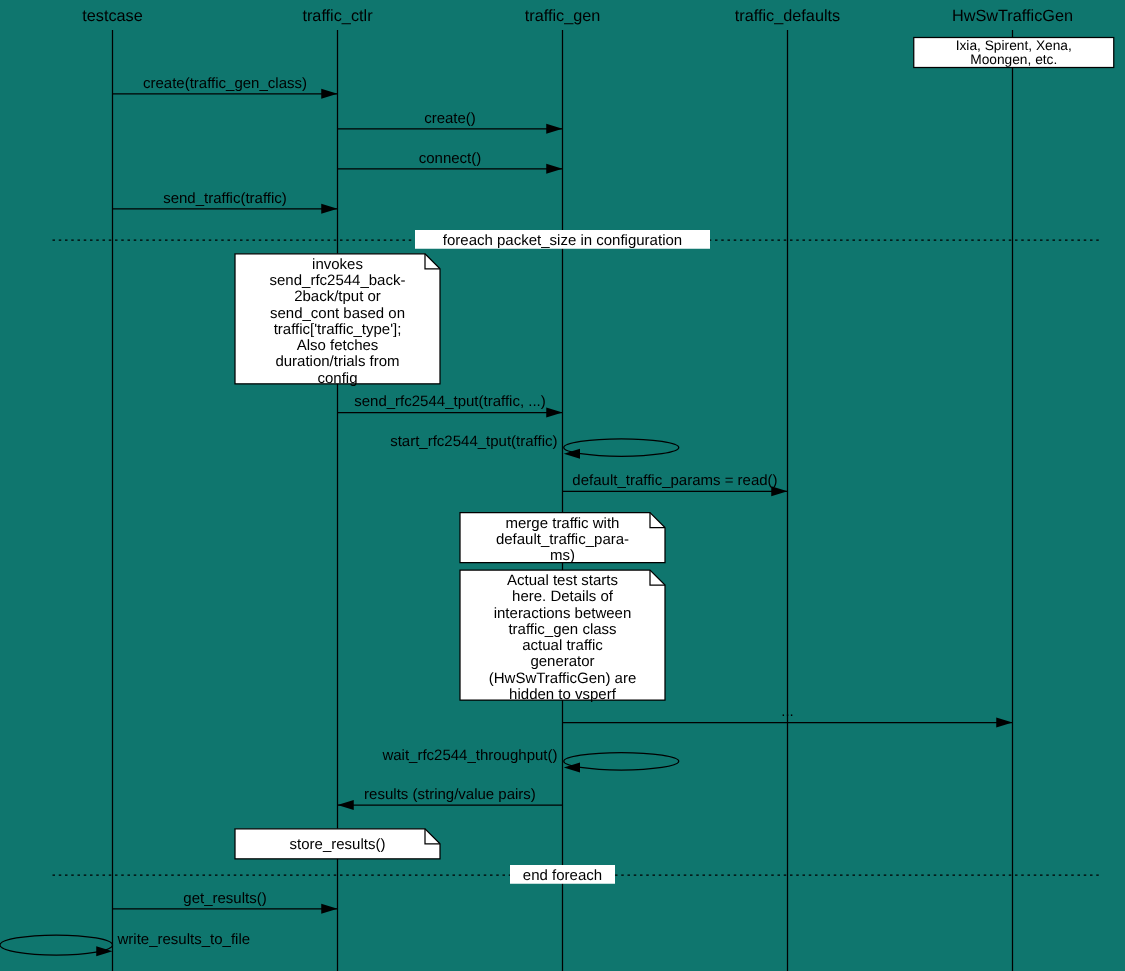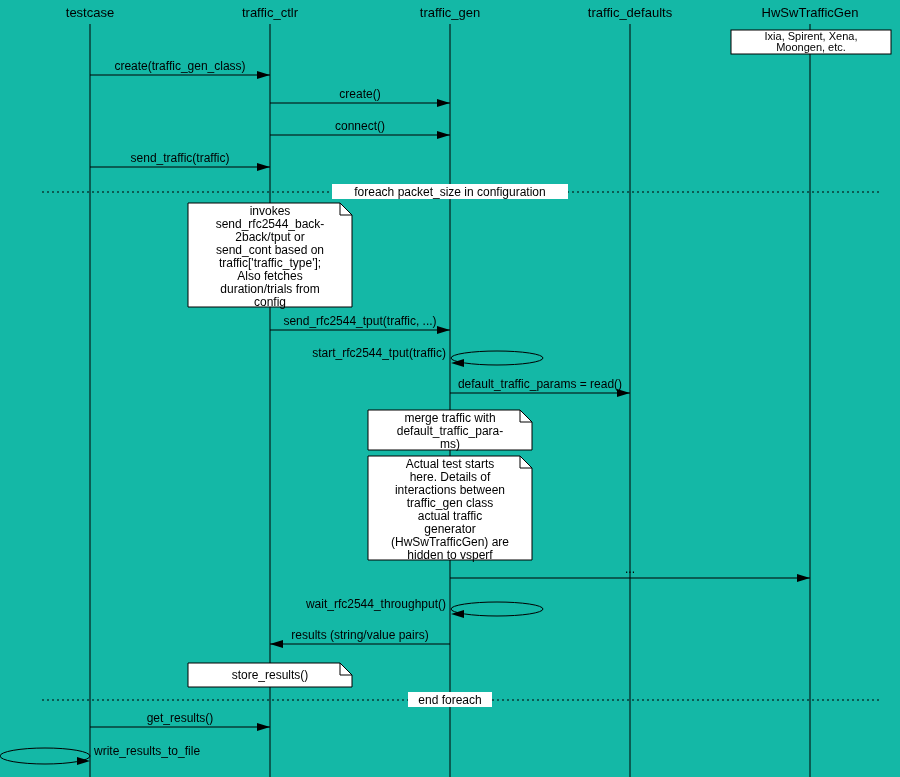--- a/index.html
+++ b/index.html
@@ -1,16 +1,16 @@
 <!DOCTYPE html>
 <html><head>
 <meta charset="utf-8">
 <style>
   html, body { margin: 0; padding: 0; background: #ffffff; }
-  .stage { width: 900px; height: 777px; position: relative; background: #14b8a6; }
+  .stage { width: 900px; height: 777px; position: relative; background: #0f766e; }
   svg { display: block; }
   svg text {
     font-family: "Liberation Sans", "DejaVu Sans", sans-serif;
     font-size: 12px;
     fill: #000;
     text-anchor: middle;
   }
   svg text.pname { font-size: 13px; }
   svg text.small { font-size: 11px; }
   svg text.end   { text-anchor: end; }

